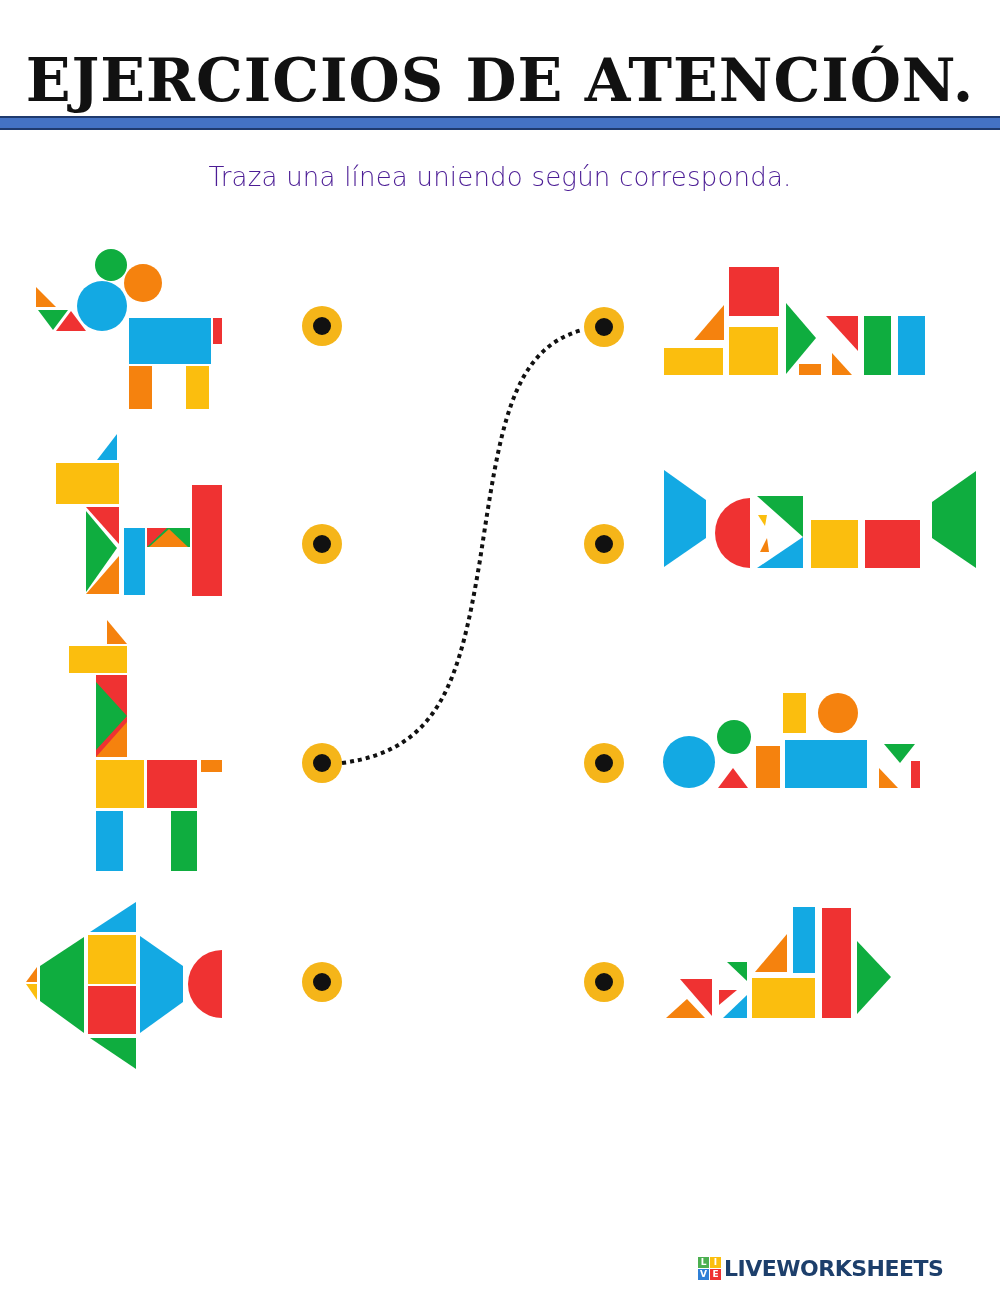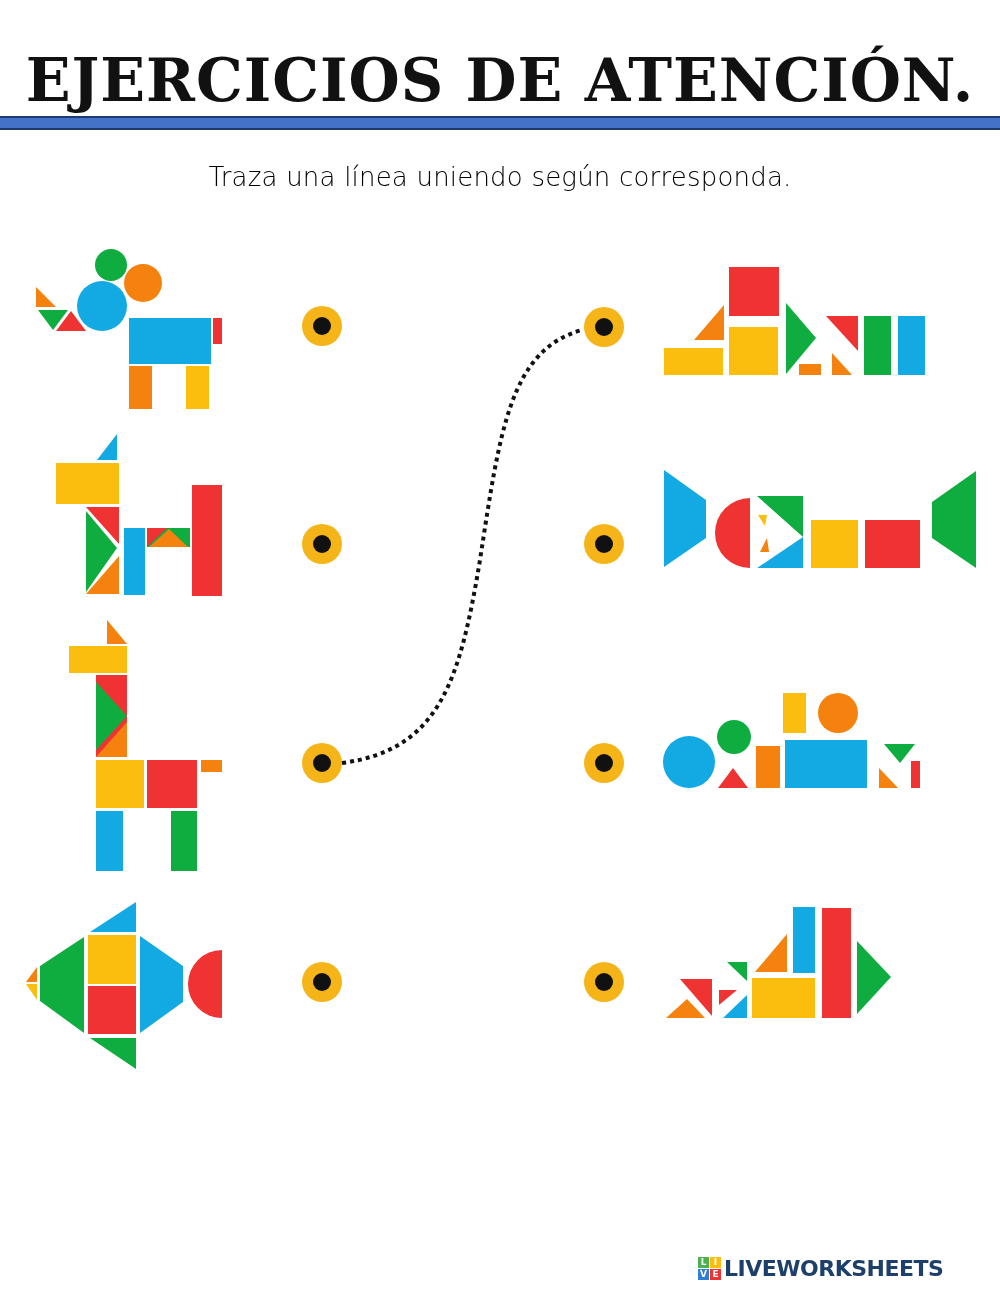--- a/index.html
+++ b/index.html
@@ -1,19 +1,19 @@
 <!DOCTYPE html>
 <html><head>
 <meta charset="utf-8">
 <style>
   html, body { margin: 0; padding: 0; background: #ffffff; }
   body { width: 1000px; height: 1291px; position: relative; overflow: hidden; font-family: "Liberation Sans", sans-serif; }
   .title { position: absolute; left: 0; top: 40px; width: 1000px; text-align: center; font-family: "DejaVu Serif", serif; font-weight: bold; font-size: 60px; letter-spacing: 1px; color: #111; line-height: 80px; transform: scaleX(0.98); }
   .rule { position: absolute; left: 0; top: 116px; width: 1000px; height: 10px; background: #4472c4; border-top: 2px solid #1f3a6e; border-bottom: 2px solid #1f3a6e; }
-  .instruction { position: absolute; left: 0; top: 162px; width: 1000px; text-align: center; font-family: "DejaVu Sans", sans-serif; font-size: 26px; color: #000000; font-weight: 300; letter-spacing: 0.2px; }
+  .instruction { position: absolute; left: 0; top: 162px; width: 1000px; text-align: center; font-family: "DejaVu Sans", sans-serif; font-size: 26px; color: #4c1d95; font-weight: 300; letter-spacing: 0.2px; }
   svg.figure { position: absolute; overflow: visible; }
   .dot { position: absolute; width: 40px; height: 40px; border-radius: 50%; background: #f5b519; cursor: pointer; }
   .dot::after { content: ""; position: absolute; left: 11px; top: 11px; width: 18px; height: 18px; border-radius: 50%; background: #111; }
   svg.connector { position: absolute; left: 0; top: 0; pointer-events: none; }
   .logo { position: absolute; left: 698px; top: 1253px; height: 30px; display: flex; align-items: center; }
   .logo-grid { display: grid; grid-template-columns: 11px 11px; grid-template-rows: 11px 11px; gap: 1px; margin-right: 3px; }
   .logo-grid span { display: flex; align-items: center; justify-content: center; font-size: 9px; font-weight: bold; color: #fff; font-family: "DejaVu Sans", sans-serif; }
   .logo-text { font-family: "DejaVu Sans", sans-serif; font-weight: bold; font-size: 22px; color: #1d3f6b; letter-spacing: -0.5px; }
 </style>
 </head>

